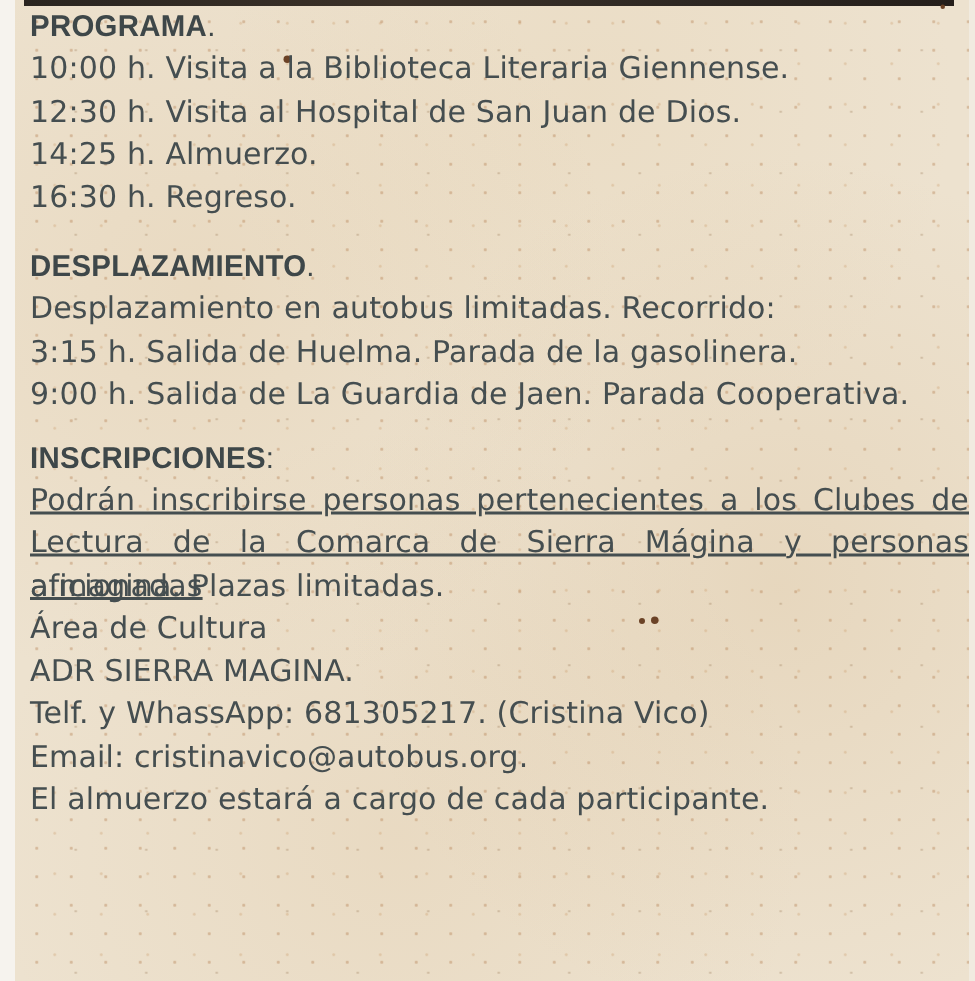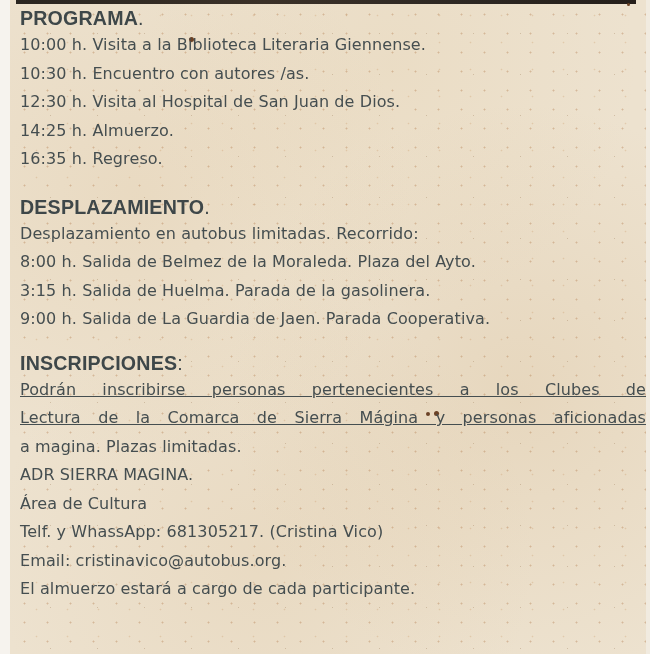--- a/index.html
+++ b/index.html
@@ -64,21 +64,21 @@
       letter-spacing: 0.2px;
       color: #3e4749;
       transform: scaleX(0.98);
       transform-origin: left;
     }
     .heading .punct {
       font-weight: normal;
     }
     .line {
       font-family: "DejaVu Sans", sans-serif;
-      font-size: 16px;
+      font-size: 20px;
       line-height: 28.5px;
       height: 28.5px;
       white-space: nowrap;
       color: #454e50;
       letter-spacing: 0.1px;
     }
     .justified {
       white-space: normal;
       width: 626px;
       text-align: justify;
@@ -101,43 +101,41 @@
 <div class="spot" style="left:189px; top:37px; width:5px; height:5px;"></div>
 <div class="spot" style="left:426px; top:412px; width:4px; height:4px;"></div>
 <div class="spot" style="left:434px; top:411px; width:5px; height:5px;"></div>
 <div class="spot" style="left:627px; top:3px; width:3px; height:3px;"></div>
 
 <div class="content">
 
   <section>
     <div class="heading"><span>PROGRAMA</span><span class="punct">.</span></div>
     <div class="line">10:00 h. Visita a la Biblioteca Literaria Giennense.</div>
-    <div class="line">10:30 h. Encuentro con autores /as.</div>
     <div class="line">12:30 h. Visita al Hospital de San Juan de Dios.</div>
     <div class="line">14:25 h. Almuerzo.</div>
-    <div class="line">16:35 h. Regreso.</div>
+    <div class="line">16:30 h. Regreso.</div>
   </section>
 
   <div class="gap"></div>
 
   <section>
     <div class="heading"><span>DESPLAZAMIENTO</span><span class="punct">.</span></div>
     <div class="line">Desplazamiento en autobus limitadas.  Recorrido:</div>
-    <div class="line">8:00 h. Salida de Belmez de la Moraleda. Plaza del Ayto.</div>
     <div class="line">3:15 h. Salida de Huelma. Parada de la gasolinera.</div>
     <div class="line">9:00 h. Salida de La Guardia de Jaen.  Parada Cooperativa.</div>
   </section>
 
   <div class="gap2"></div>
 
   <section>
     <div class="heading"><span>INSCRIPCIONES</span><span class="punct">:</span></div>
     <div class="line justified">Podrán inscribirse personas pertenecientes a los Clubes de</div>
     <div class="line justified">Lectura de la Comarca de Sierra Mágina y personas aficionadas</div>
     <div class="line">a magina. Plazas limitadas.</div>
+    <div class="line">Área de Cultura</div>
     <div class="line">ADR SIERRA MAGINA.</div>
-    <div class="line">Área de Cultura</div>
     <div class="line">Telf. y WhassApp:  681305217. (Cristina Vico)</div>
     <div class="line">Email: cristinavico@autobus.org.</div>
     <div class="line">El almuerzo estará a cargo de cada participante.</div>
   </section>
 
 </div>
 
 </body></html>

